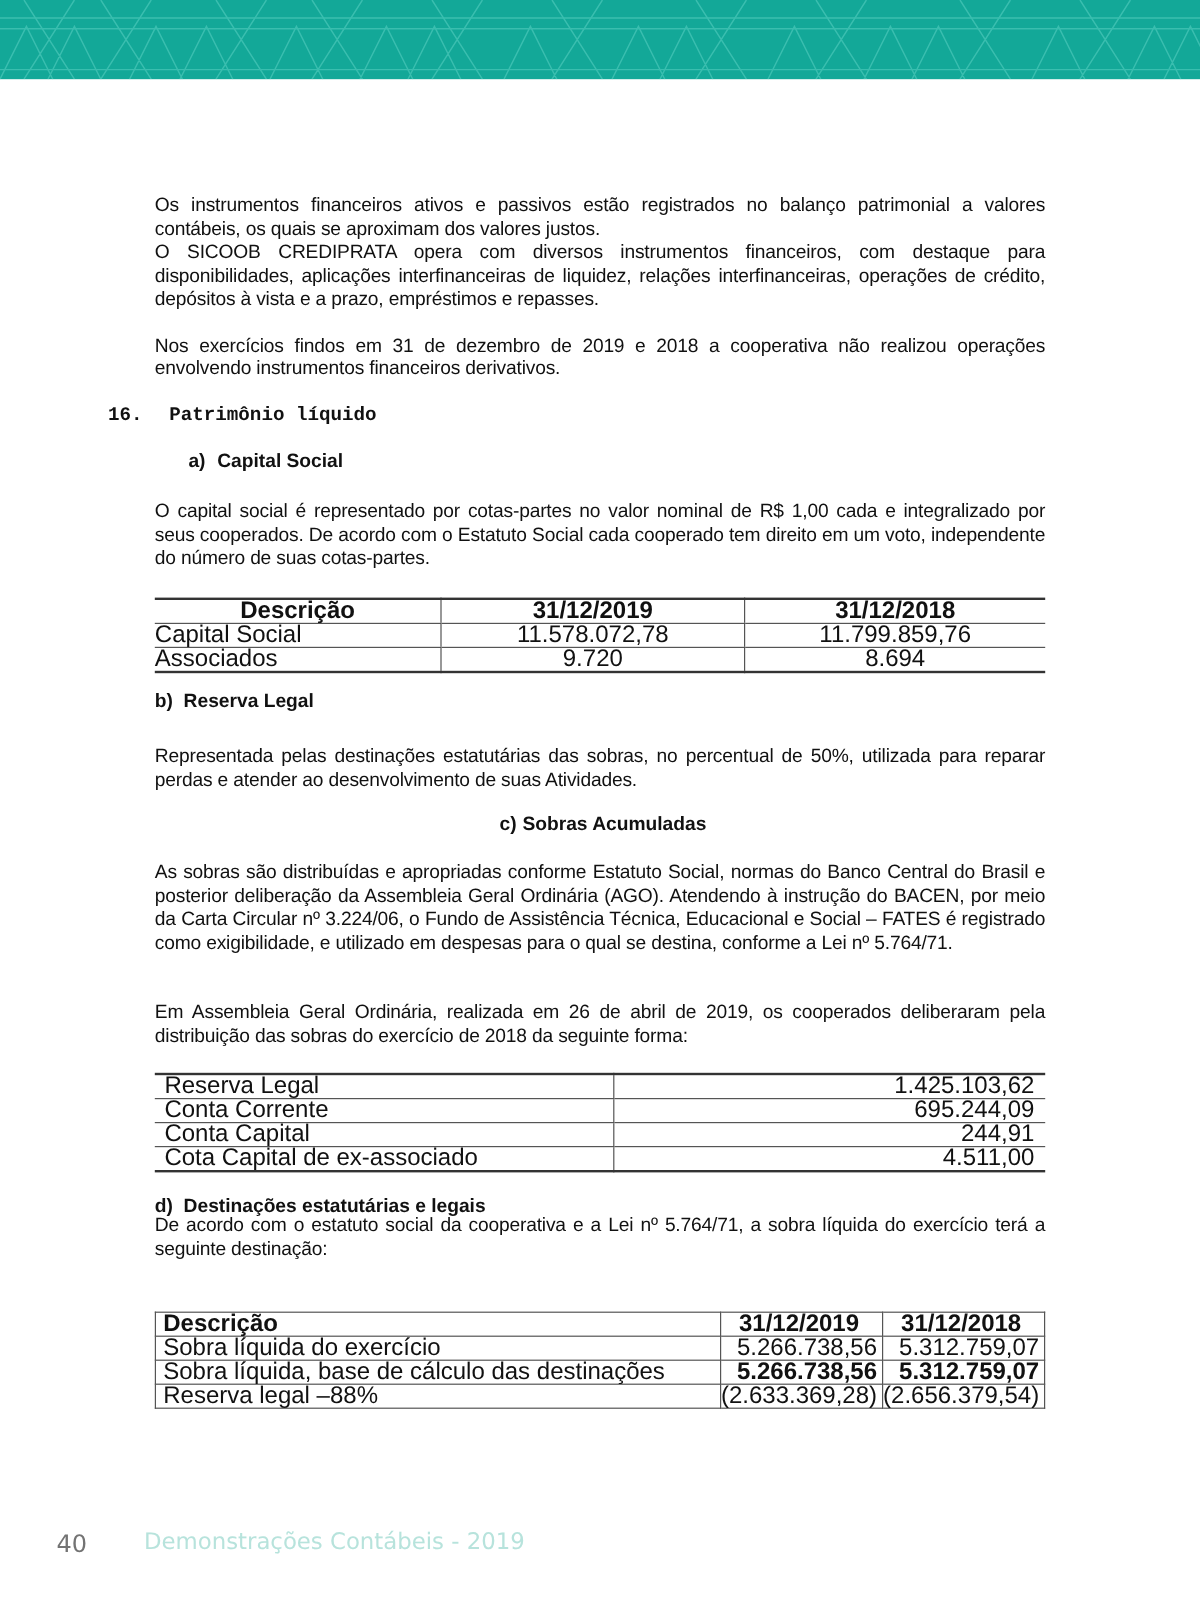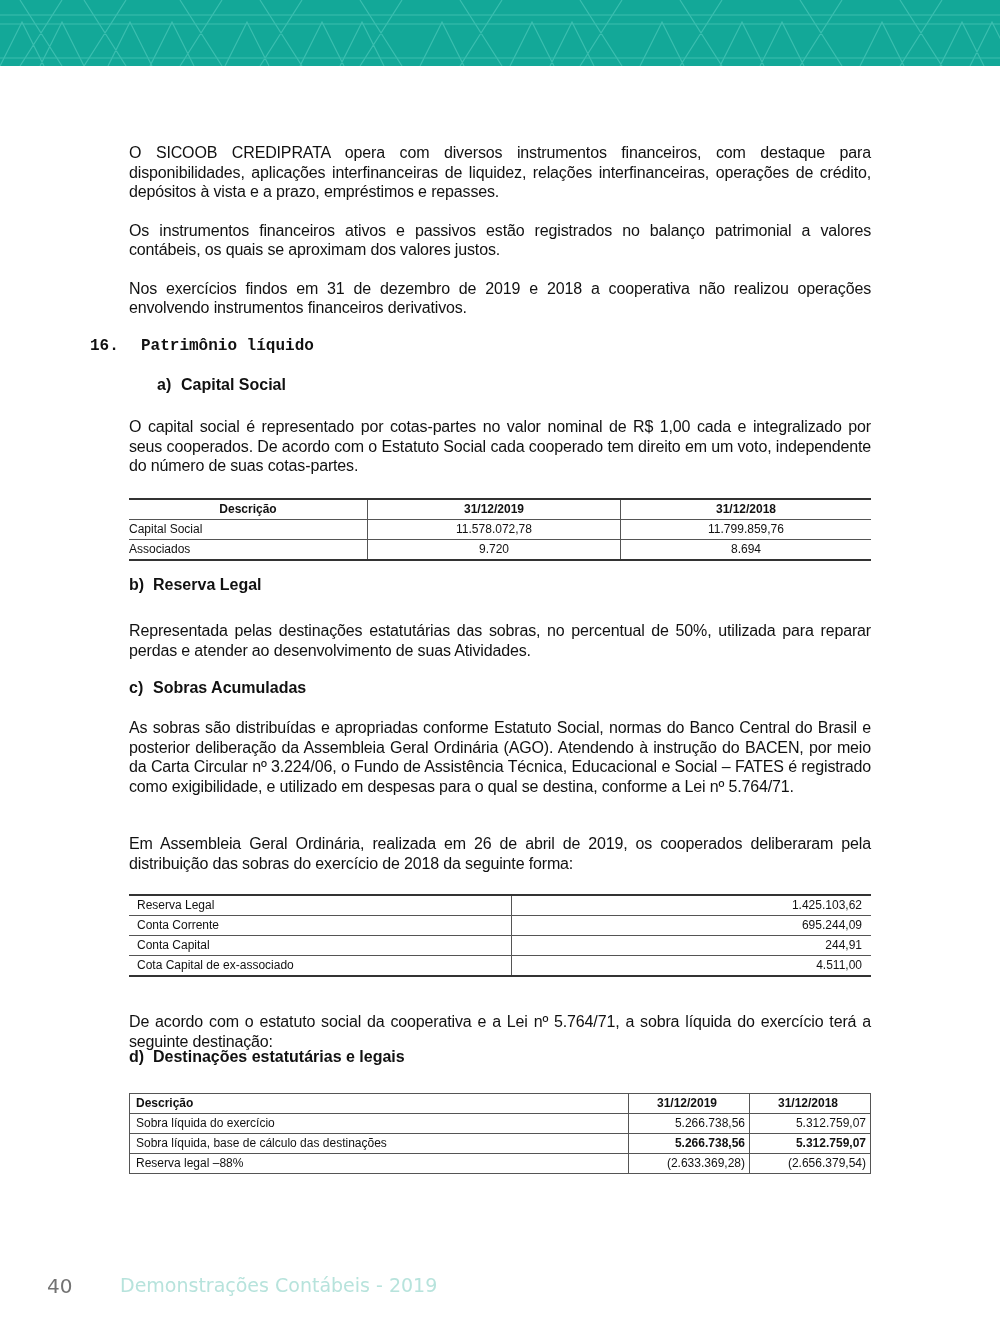--- a/index.html
+++ b/index.html
@@ -22,21 +22,21 @@
     .para.gap { margin-top: 19px; }
     .h-section {
       position: absolute; left: 90px; font-size: 16px; font-weight: bold;
       margin: 0;
     }
     .h-section .num { display: inline-block; width: 51px; }
     .h-sub { font-size: 16px; font-weight: bold; margin: 0; }
     .h-sub .letter { display: inline-block; width: 24px; }
     .abs { position: absolute; left: 129px; width: 742px; }
 
-    table { border-collapse: collapse; width: 742px; font-size: 12px; }
+    table { border-collapse: collapse; width: 742px; font-size: 20px; }
     
     .t1 { border-top: 2px solid #333; border-bottom: 2px solid #333; }
     .t1 th, .t1 td { padding: 0 0; height: 19px; line-height: 19px; }
     .t1 th { font-weight: bold; text-align: center; border-bottom: 1px solid #555; }
     .t1 td { border-bottom: 1px solid #555; }
     .t1 .c1 { width: 238px; text-align: left; }
     .t1 .c2 { width: 252px; text-align: center; border-left: 1px solid #555; }
     .t1 .c3 { text-align: center; border-left: 1px solid #555; }
     .t1 th.c1 { text-align: center; }
 
@@ -69,22 +69,22 @@
     <g stroke="#4cc8ba" stroke-width="1.2" fill="none" opacity="0.7">
       <line x1="0" y1="15" x2="1000" y2="15"></line>
       <line x1="0" y1="24" x2="1000" y2="24"></line>
       <line x1="0" y1="58" x2="1000" y2="58"></line>
       <path d="M0 66 L22 22 L44 66 M20 0 L62 66 M62 0 L20 66 M40 66 L62 22 L84 66 M84 0 L126 66 M126 0 L84 66 M108 66 L130 22 L152 66 M150 66 L172 22 L194 66 M180 0 L222 66 M222 0 L180 66 M225 66 L247 22 L269 66 M260 0 L302 66 M302 0 L260 66 M300 66 L322 22 L344 66 M340 66 L362 22 L384 66 M360 0 L402 66 M402 0 L360 66 M420 66 L442 22 L464 66 M460 0 L502 66 M502 0 L460 66 M510 66 L532 22 L554 66 M550 66 L572 22 L594 66 M580 0 L622 66 M622 0 L580 66 M640 66 L662 22 L684 66 M680 0 L722 66 M722 0 L680 66 M720 66 L742 22 L764 66 M760 66 L782 22 L804 66 M800 0 L842 66 M842 0 L800 66 M860 66 L882 22 L904 66 M900 0 L942 66 M942 0 L900 66 M940 66 L962 22 L984 66 M970 66 L992 22 L1014 66"></path>
     </g>
   </svg>
 </div>
 
 <div class="content">
+  <p class="para gap">Os instrumentos financeiros ativos e passivos estão registrados no balanço patrimonial a valores contábeis, os quais se aproximam dos valores justos.</p>
   <p class="para">O SICOOB CREDIPRATA opera com diversos instrumentos financeiros, com destaque para disponibilidades, aplicações interfinanceiras de liquidez, relações interfinanceiras, operações de crédito, depósitos à vista e a prazo, empréstimos e repasses.</p>
-  <p class="para gap">Os instrumentos financeiros ativos e passivos estão registrados no balanço patrimonial a valores contábeis, os quais se aproximam dos valores justos.</p>
   <p class="para gap">Nos exercícios findos em 31 de dezembro de 2019 e 2018 a cooperativa não realizou operações envolvendo instrumentos financeiros derivativos.</p>
 </div>
 
 <h2 class="h-section" style="top:337px;font-family:Liberation Mono, monospace;">
   <span class="num">16.</span><span>Patrimônio líquido</span>
 </h2>
 
 <h3 class="h-sub abs" style="top:376px;margin-left:28px;">
   <span class="letter">a)</span><span>Capital Social</span>
 </h3>
@@ -110,21 +110,21 @@
     </tr>
   </tbody>
     </table>
 </div>
 
 <h3 class="h-sub abs" style="top:576px;">
   <span class="letter">b)</span><span>Reserva Legal</span>
 </h3>
 <p class="para abs" style="top:621px;">Representada pelas destinações estatutárias das sobras, no percentual de 50%, utilizada para reparar perdas e atender ao desenvolvimento de suas Atividades.</p>
 
-<h3 class="h-sub abs" style="top:679px;">
+<h3 class="h-sub abs" style="top:679px;text-align:center;">
   <span class="letter">c)</span><span>Sobras Acumuladas</span>
 </h3>
 <p class="para abs" style="top:718px;">As sobras são distribuídas e apropriadas conforme Estatuto Social, normas do Banco Central do Brasil e posterior deliberação da Assembleia Geral Ordinária (AGO). Atendendo à instrução do BACEN, por meio da Carta Circular nº 3.224/06, o Fundo de Assistência Técnica, Educacional e Social – FATES é registrado como exigibilidade, e utilizado em despesas para o qual se destina, conforme a Lei nº 5.764/71.</p>
 <p class="para abs" style="top:834px;">Em Assembleia Geral Ordinária, realizada em 26 de abril de 2019, os cooperados deliberaram pela distribuição das sobras do exercício de 2018 da seguinte forma:</p>
 
 <div class="abs" style="top:894px;">
   <table class="t2">
     <tbody>
         <tr>
       <td class="l">Reserva Legal</td>
@@ -139,21 +139,21 @@
       <td class="r">244,91</td>
     </tr>
     <tr>
       <td class="l">Cota Capital de ex-associado</td>
       <td class="r">4.511,00</td>
     </tr>
   </tbody>
     </table>
 </div>
 
-<h3 class="h-sub abs" style="top:1048px;">
+<h3 class="h-sub abs" style="top:997px;">
   <span class="letter">d)</span><span>Destinações estatutárias e legais</span>
 </h3>
 <p class="para abs" style="top:1012px;">De acordo com o estatuto social da cooperativa e a Lei nº 5.764/71, a sobra líquida do exercício terá a seguinte destinação:</p>
 
 <div class="abs" style="top:1093px;">
   <table class="t3">
     <tbody>
         <tr>
       <td class="l b">Descrição</td>
       <td class="v hd">31/12/2019</td>

